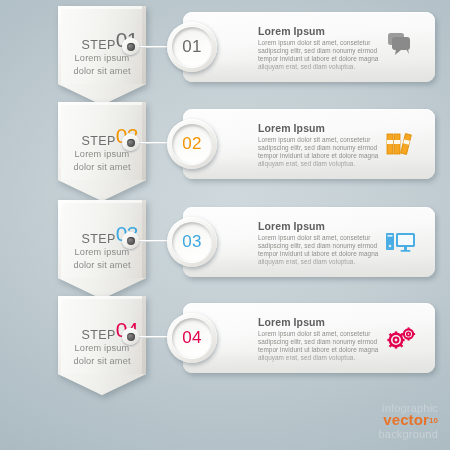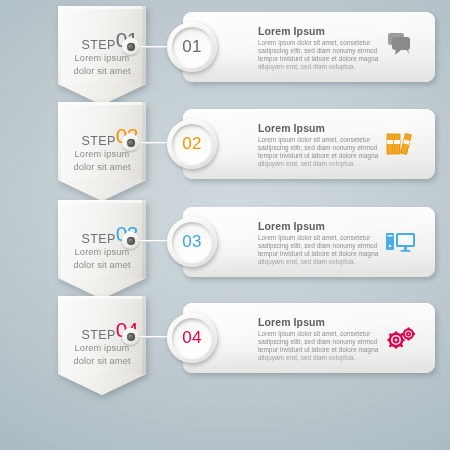--- a/index.html
+++ b/index.html
@@ -312,14 +312,21 @@
         <g fill="#e2004f">
           <rect x="23.6" y="4.4" width="1.9" height="2.4"></rect>
           <rect x="23.6" y="15.2" width="1.9" height="2.4"></rect>
           <rect x="18" y="10.1" width="2.4" height="1.9"></rect>
           <rect x="28.7" y="10.1" width="2.4" height="1.9"></rect>
         </g>
       </svg>
     </div>
   </div>
 
+  <div id="branding">
+    <div class="l1">infographic</div>
+    <div class="l2">
+      <span>vector</span><sup>10</sup>
+    </div>
+    <div class="l3">background</div>
+  </div>
 
 </div>
 
 </body></html>

